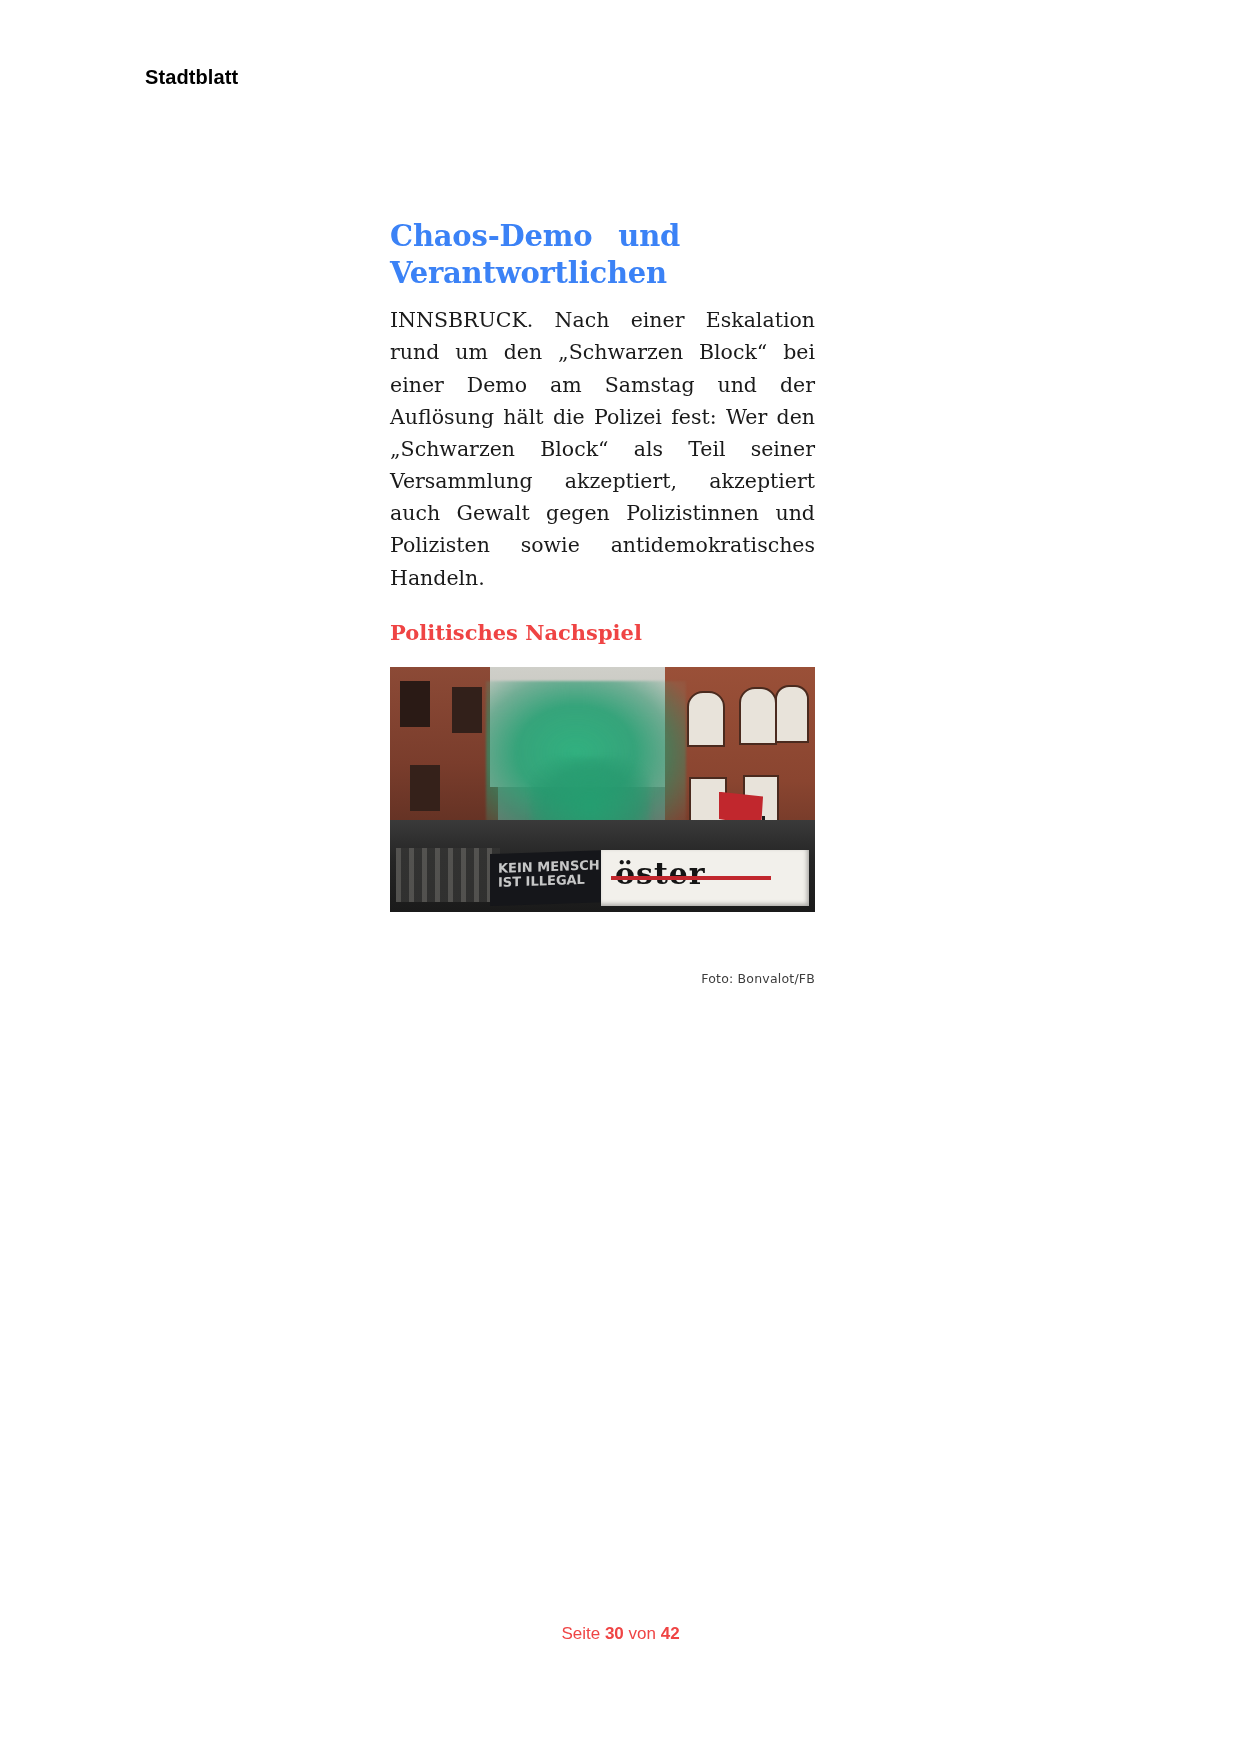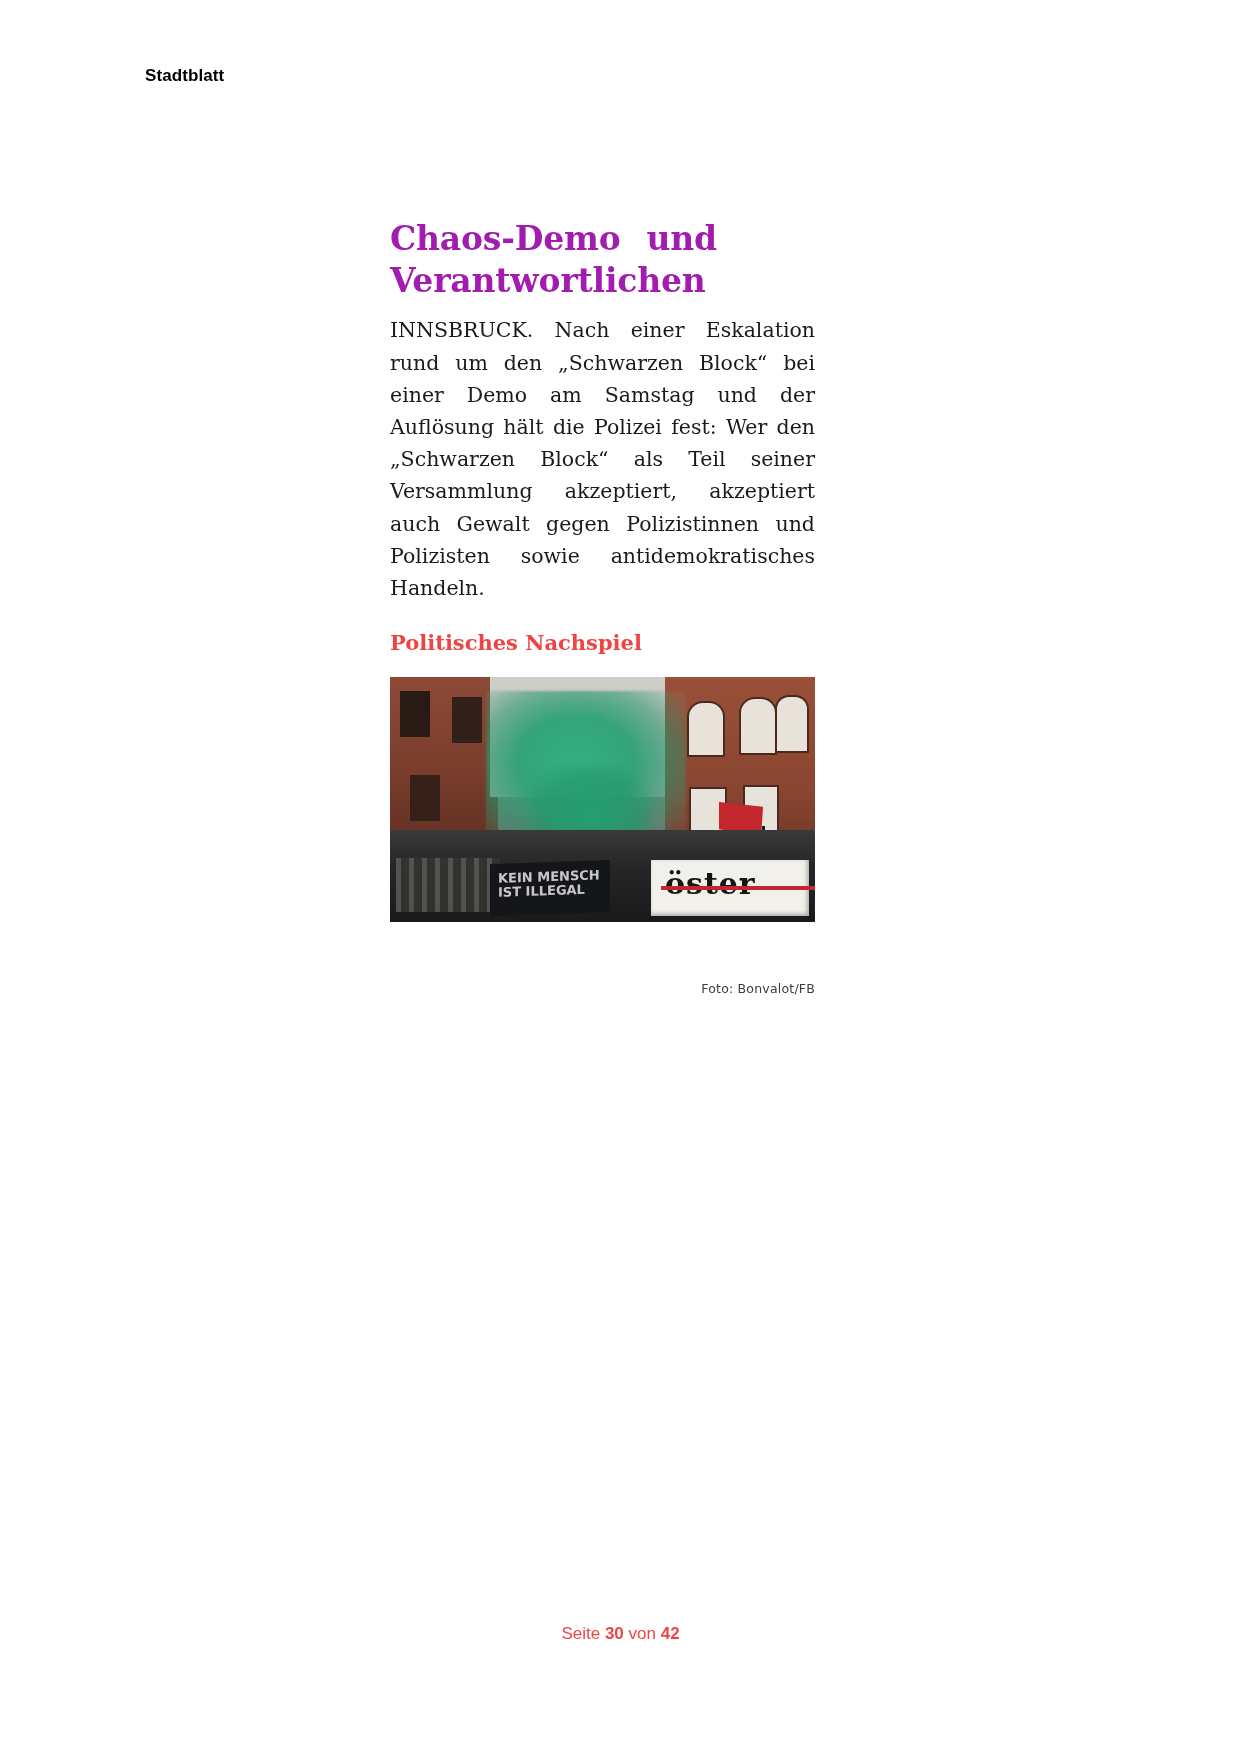--- a/index.html
+++ b/index.html
@@ -19,44 +19,44 @@
     position: absolute;
     left: 0; top: 0;
     width: 1241px;
     height: 1754px;
     background: #fff;
   }
   .masthead {
     position: absolute;
     left: 145px;
     top: 66px;
-    font-size: 17px;
+    font-size: 20px;
     font-weight: bold;
     letter-spacing: 0.1px;
   }
   .doc-heading {
     position: absolute;
     left: 143px;
     top: 152px;
     font-size: 21px;
     font-weight: bold;
     letter-spacing: 0.1px;
   }
   .clipping {
     position: absolute;
     left: 390px;
     top: 218px;
     width: 425px;
   }
   .clip-title {
     font-family: "DejaVu Serif", serif;
     font-weight: bold;
-    font-size: 33px;
+    font-size: 29px;
     line-height: 1.28;
-    color: #a21caf;
+    color: #3b82f6;
     letter-spacing: -0.2px;
   }
   .clip-title .ln1 {
     display: block;
   }
   .clip-title .ln1 .w1 { margin-right: 26px; }
   .clip-title .ln2 { display: block; }
   .clip-body {
     font-family: "DejaVu Serif", serif;
     font-size: 20.5px;
@@ -115,21 +115,21 @@
   .ph-smoke2 {
     position: absolute; left: 140px; top: 90px; width: 120px; height: 100px;
     background: radial-gradient(ellipse at 50% 50%, rgba(36,158,112,0.95) 0%, rgba(36,150,108,0.6) 55%, rgba(0,0,0,0) 85%);
     filter: blur(2px);
   }
   .ph-crowd {
     position: absolute; left: 0; bottom: 0; width: 100%; height: 92px;
     background: linear-gradient(180deg,#3a3a3a 0%, #262626 40%, #1a1a1a 100%);
   }
   .ph-banner {
-    position: absolute; right: 6px; bottom: 6px; width: 158px; height: 56px;
+    position: absolute; right: 6px; bottom: 6px; width: 208px; height: 56px;
     background: #f2f0eb;
     box-shadow: -2px -2px 4px rgba(0,0,0,0.3) inset;
   }
   .ph-banner-text {
     position: absolute; left: 14px; top: 6px;
     font-family: "DejaVu Serif", serif;
     font-weight: bold; font-size: 30px; color: #151515;
     letter-spacing: 1px;
   }
   .ph-banner-strike {

